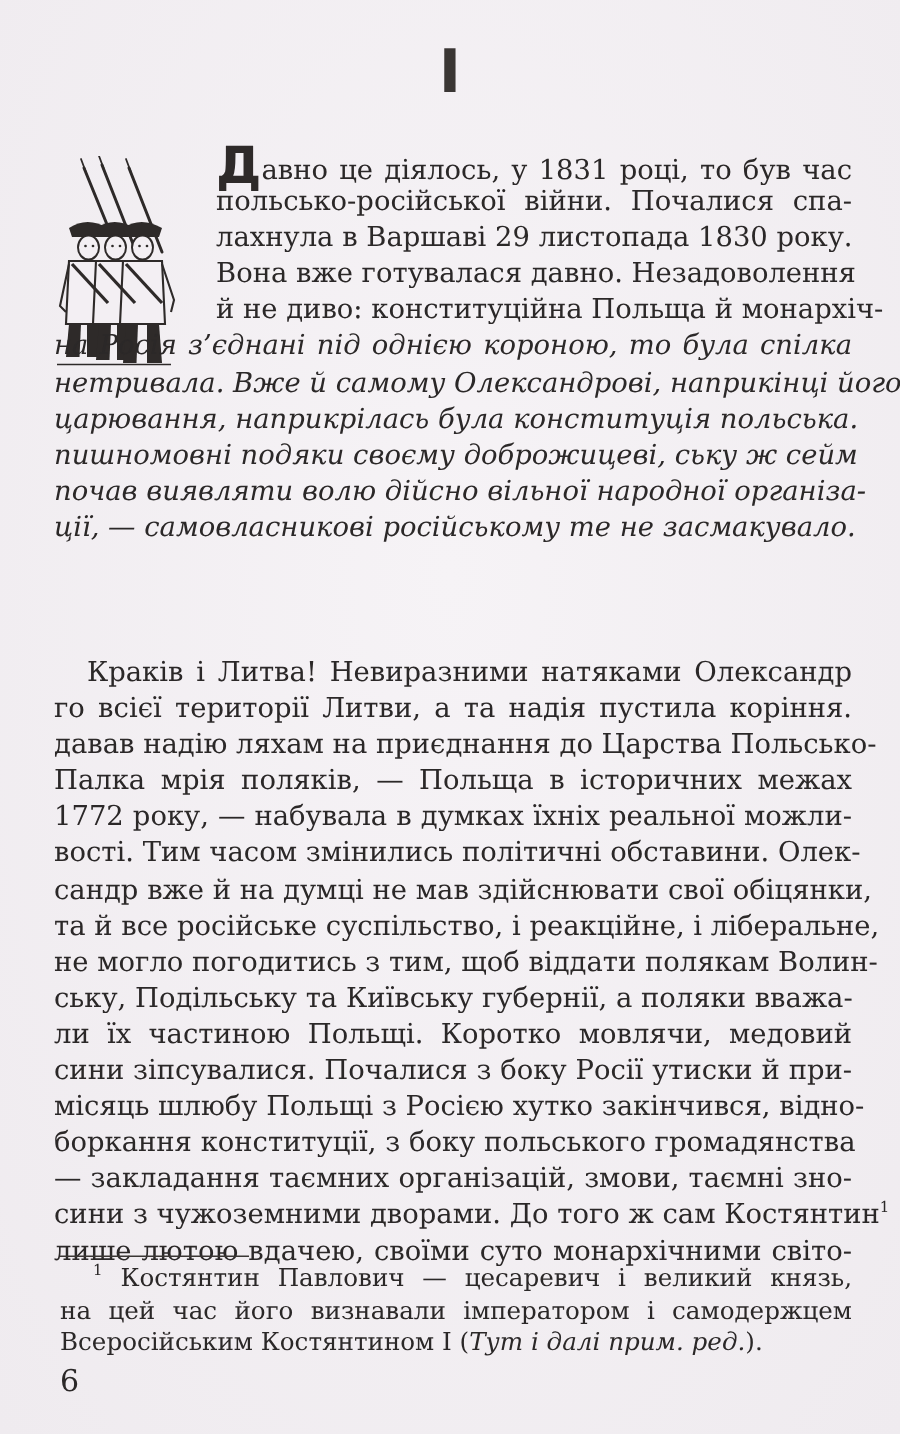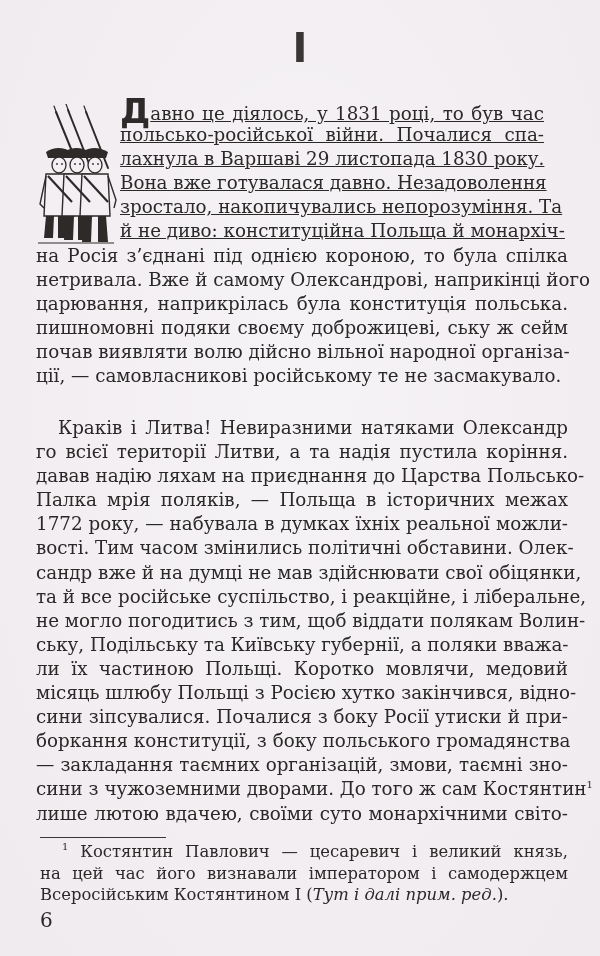--- a/index.html
+++ b/index.html
@@ -58,37 +58,37 @@
     .line.last {
       text-align-last: left;
     }
     .line.indent {
       text-indent: 22px;
     }
     .para1 {
       top: 99px;
     }
     .wrap-lines {
-      margin-left: 84px;
+      margin-left: 108px;
       width: 424px;
-      text-decoration: underline;
     }
     .full-lines {
       width: 532px;
+      font-style: italic;
     }
     .dropcap {
       font-family: "DejaVu Sans", sans-serif;
       font-weight: bold;
       font-size: 34px;
       line-height: 24px;
       color: #2e2a29;
       vertical-align: -3px;
     }
     .para2 {
-      top: 416px;
+      top: 437px;
     }
     .footnote-rule {
       position: absolute;
       left: 40px;
       top: 837px;
       width: 126px;
       height: 1px;
       background: #3a3634;
     }
     .footnote {
@@ -194,21 +194,20 @@
       </g>
     </svg>
   </div>
 
   <div class="text-block para1">
     <div class="wrap-lines">
       <span class="line"><span class="dropcap">Д</span><span>авно це діялось, у 1831 році, то був час</span></span>
       <span class="line">польсько-російської війни. Почалися спа-</span>
       <span class="line">лахнула в Варшаві 29 листопада 1830 року.</span>
       <span class="line">Вона вже готувалася давно. Незадоволення</span>
-      <span class="line">зростало, накопичувались непорозуміння. Та</span>
       <span class="line">й не диво: конституційна Польща й монархіч-</span>
     </div>
     <div class="full-lines">
       <span class="line">на Росія з’єднані під однією короною, то була спілка</span>
       <span class="line">нетривала. Вже й самому Олександрові, наприкінці його</span>
       <span class="line">царювання, наприкрілась була конституція польська.</span>
       <span class="line">пишномовні подяки своєму доброжицеві, ську ж сейм</span>
       <span class="line">почав виявляти волю дійсно вільної народної організа-</span>
       <span class="line last">ції, — самовласникові російському те не засмакувало.</span>
     </div>
@@ -219,22 +218,22 @@
     <span class="line">го всієї території Литви, а та надія пустила коріння.</span>
     <span class="line">давав надію ляхам на приєднання до Царства Польсько-</span>
     <span class="line">Палка мрія поляків, — Польща в історичних межах</span>
     <span class="line">1772 року, — набувала в думках їхніх реальної можли-</span>
     <span class="line">вості. Тим часом змінились політичні обставини. Олек-</span>
     <span class="line">сандр вже й на думці не мав здійснювати свої обіцянки,</span>
     <span class="line">та й все російське суспільство, і реакційне, і ліберальне,</span>
     <span class="line">не могло погодитись з тим, щоб віддати полякам Волин-</span>
     <span class="line">ську, Подільську та Київську губернії, а поляки вважа-</span>
     <span class="line">ли їх частиною Польщі. Коротко мовлячи, медовий</span>
+    <span class="line">сини зіпсувалися. Почалися з боку Росії утиски й при-</span>
     <span class="line">місяць шлюбу Польщі з Росією хутко закінчився, відно-</span>
-    <span class="line">сини зіпсувалися. Почалися з боку Росії утиски й при-</span>
     <span class="line">боркання конституції, з боку польського громадянства</span>
     <span class="line">— закладання таємних організацій, змови, таємні зно-</span>
     <span class="line"><span>сини з чужоземними дворами. До того ж сам Костянтин</span><sup>1</sup></span>
     <span class="line">лише лютою вдачею, своїми суто монархічними світо-</span>
   </div>
 
   <div class="footnote-rule"></div>
   <div class="footnote">
     <span class="line indent"><sup>1</sup> <span>Костянтин Павлович — цесаревич і великий князь,</span></span>
     <span class="line">на цей час його визнавали імператором і самодержцем</span>

